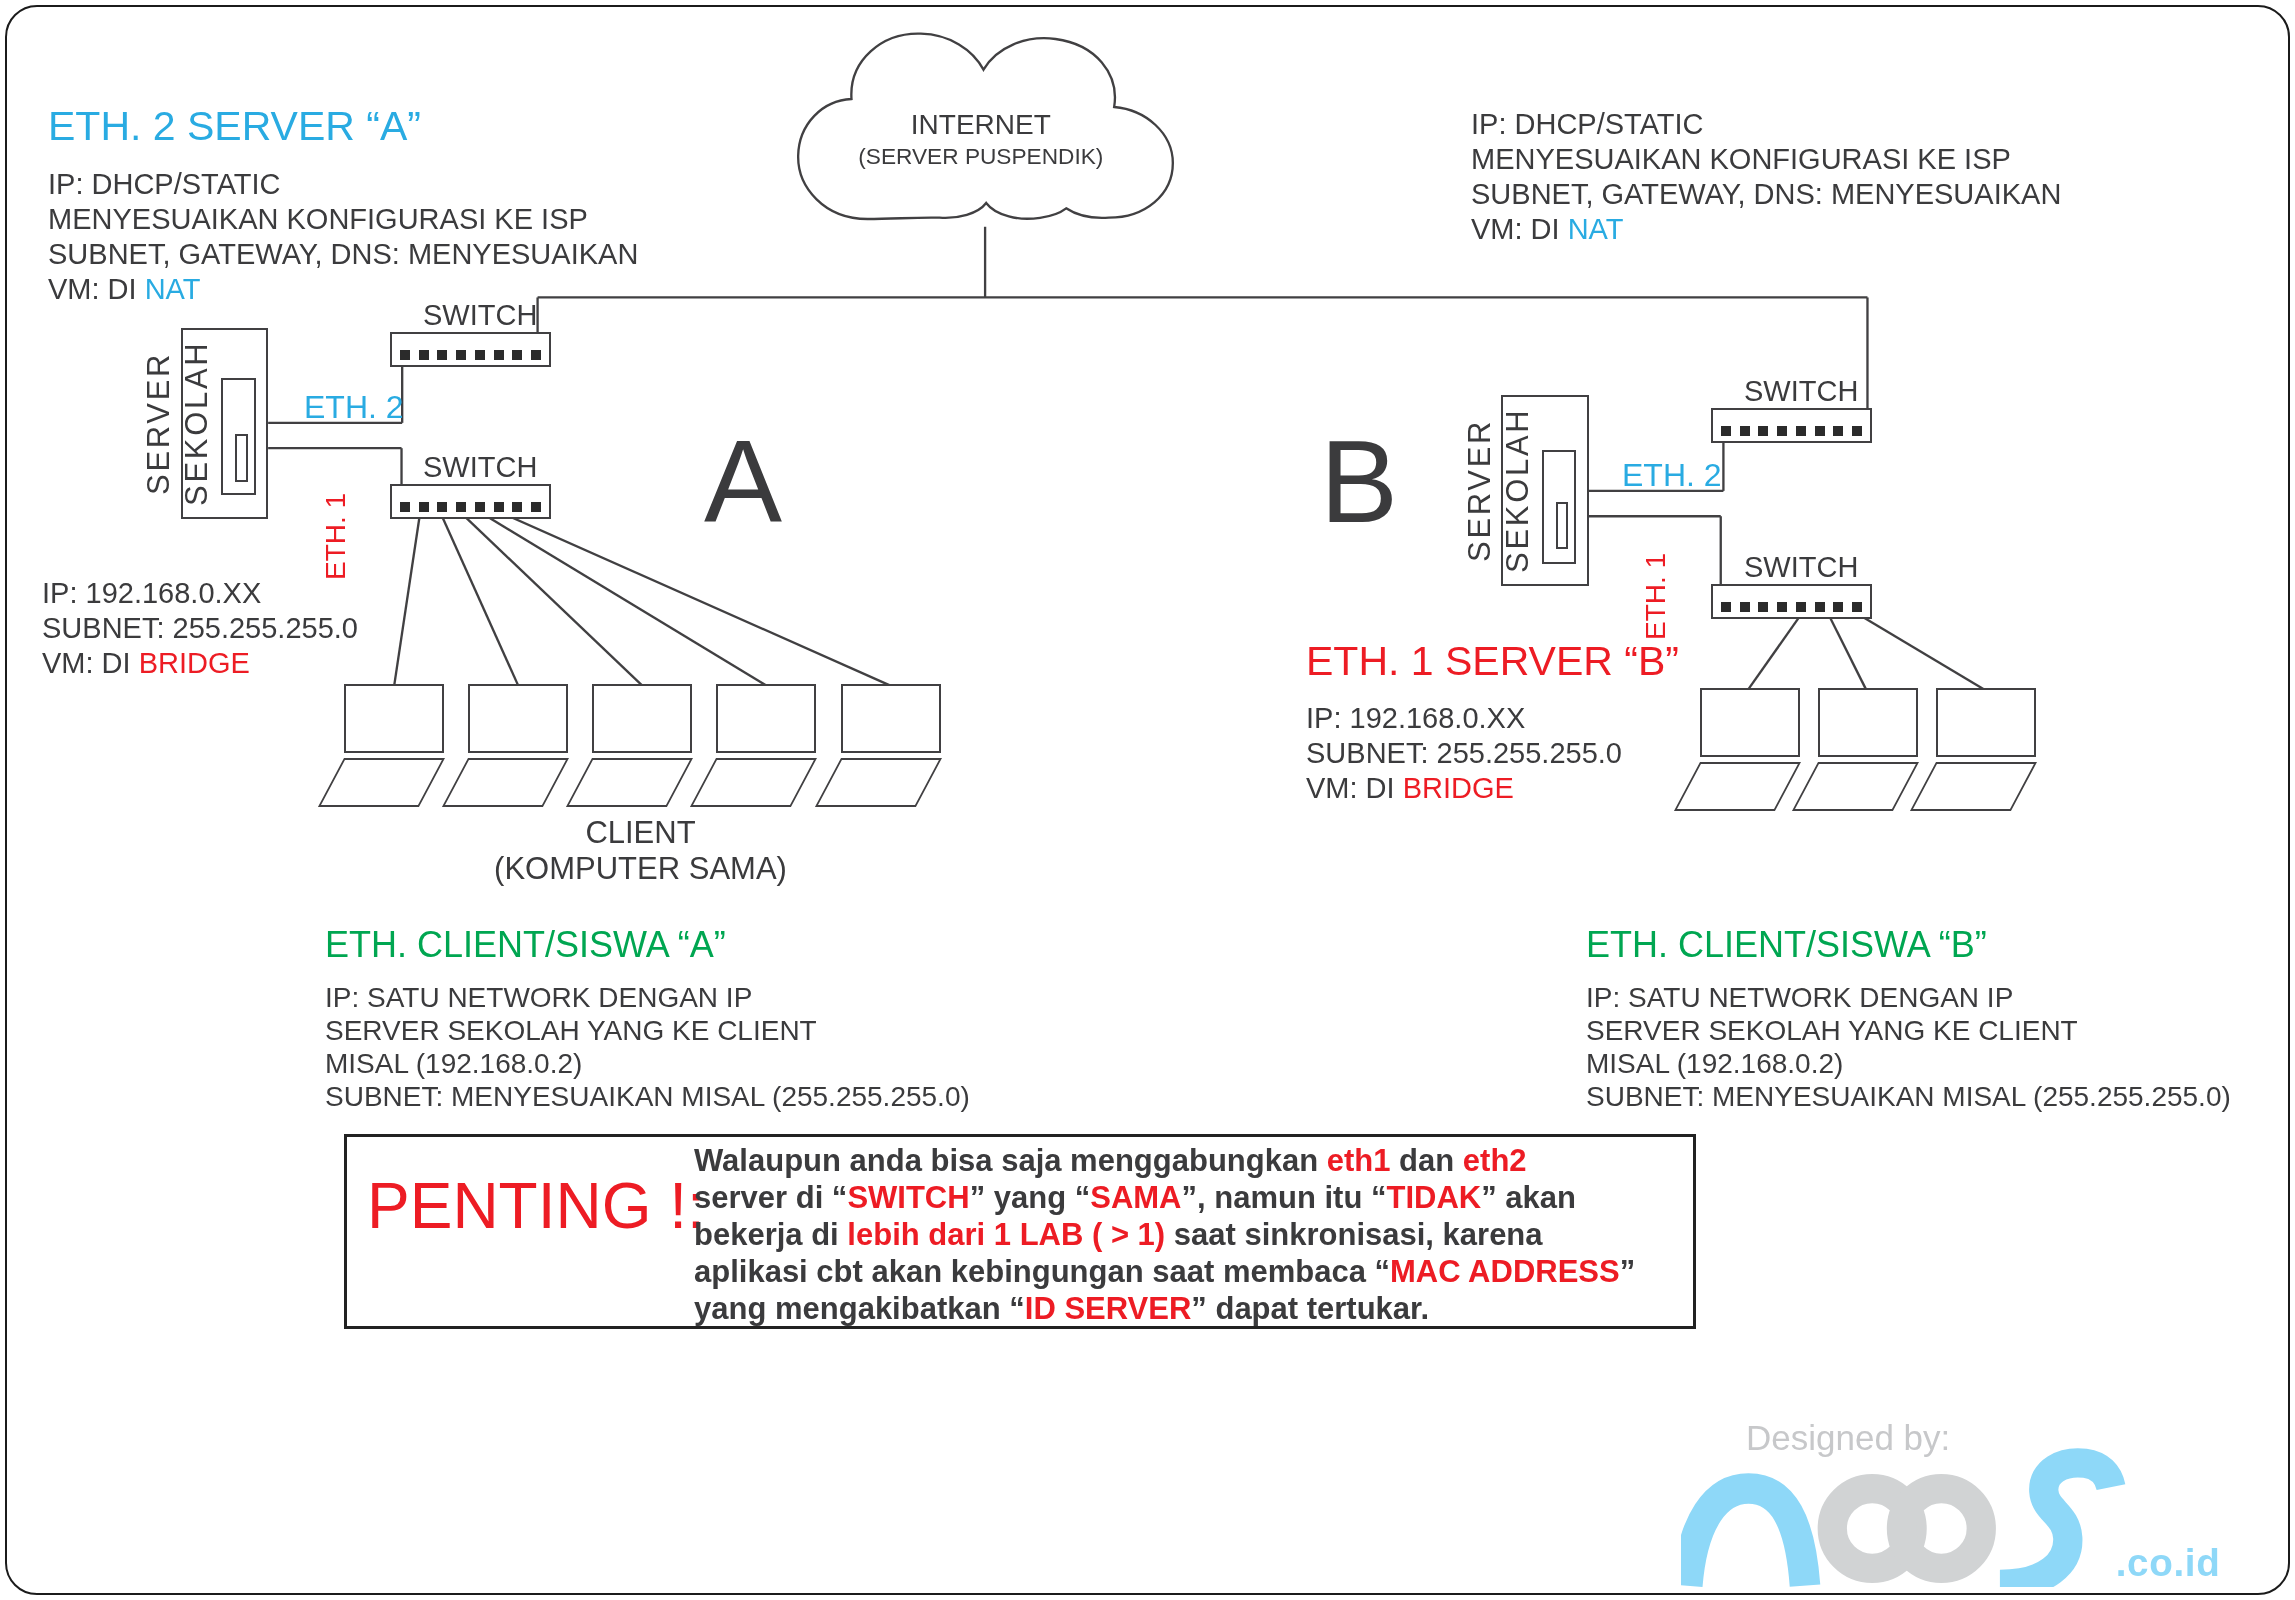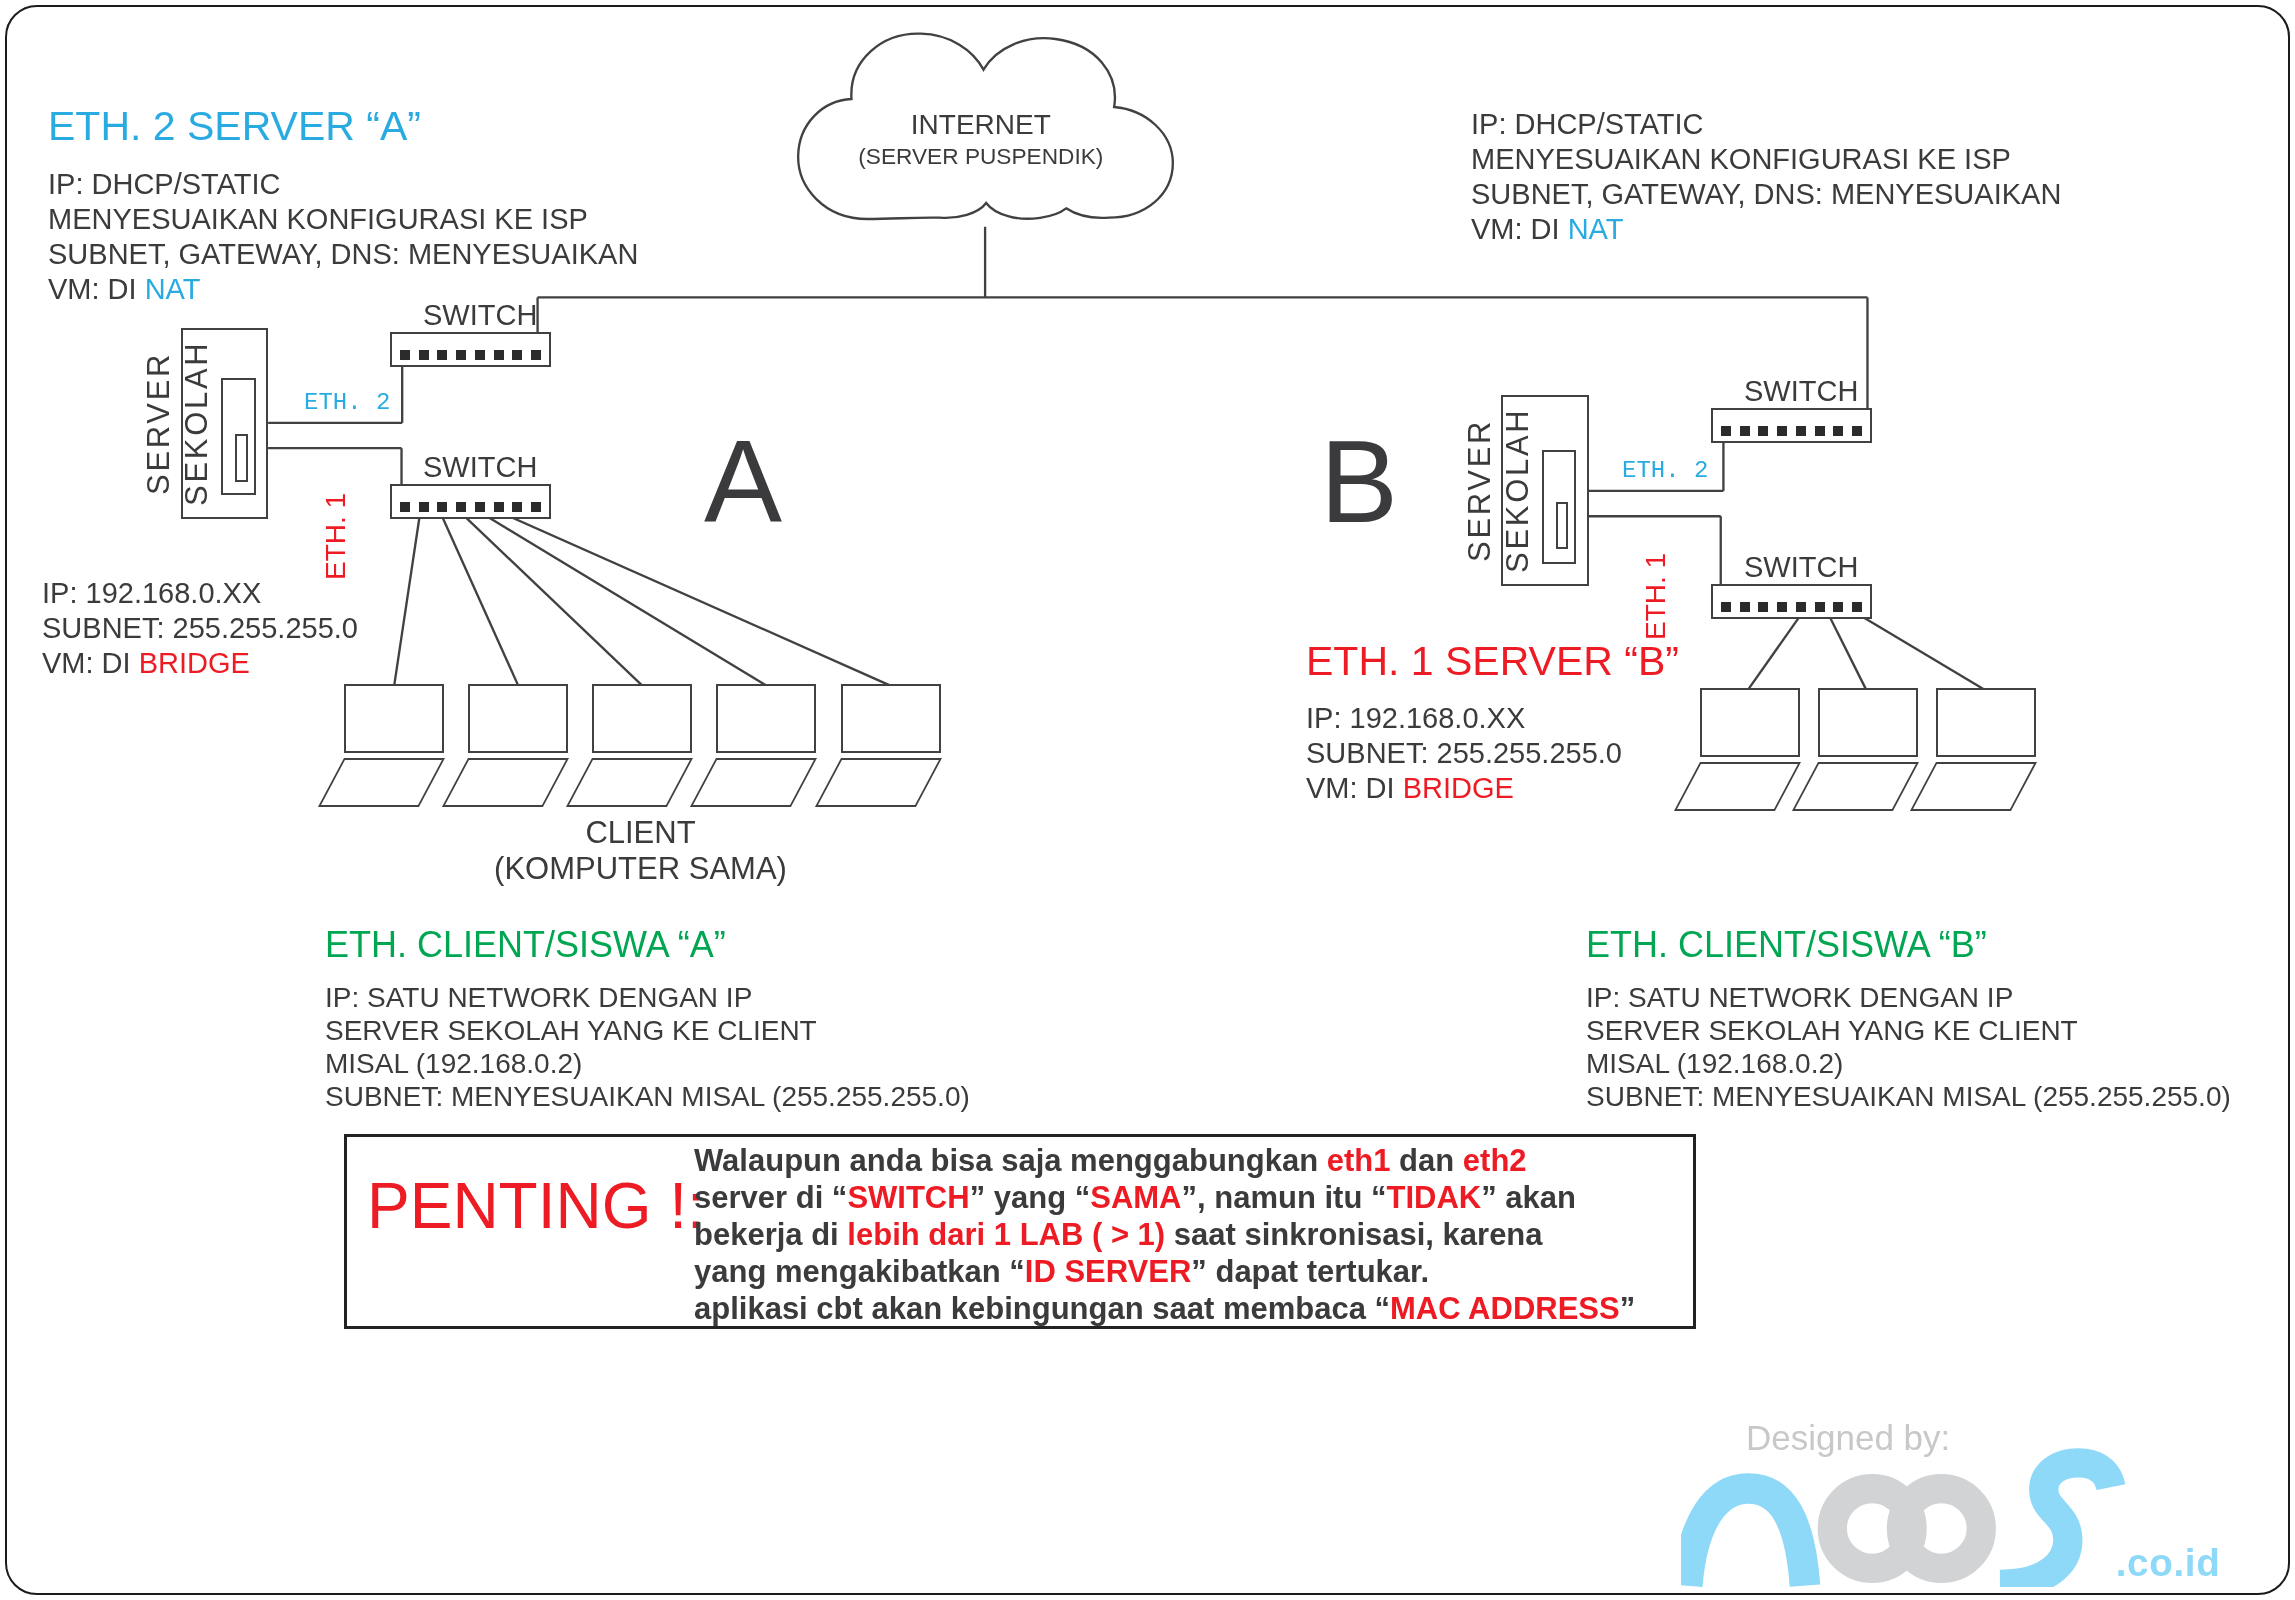--- a/index.html
+++ b/index.html
@@ -27,21 +27,21 @@
   .switch-box{position:absolute;width:161px;height:35px;border:2.7px solid var(--wire);background:#fff;}
   .switch-label{position:absolute;font-size:29px;color:var(--dark);white-space:nowrap;}
   .ports{position:absolute;left:8px;right:8px;top:16px;display:flex;justify-content:space-between;}
   .port{width:10px;height:10px;background:#2B2B2B;display:inline-block;}
   
   .server-box{position:absolute;border:2.7px solid var(--wire);background:#fff;}
   .vtext{position:absolute;writing-mode:vertical-rl;transform:rotate(180deg);
          font-size:31px;color:var(--dark);text-align:center;letter-spacing:2.7px;white-space:nowrap;}
   .vtext-red{position:absolute;writing-mode:vertical-rl;transform:rotate(180deg);
          font-size:28px;color:var(--red);text-align:center;white-space:nowrap;}
-  .eth2-label{position:absolute;font-size:24px;color:var(--cyan);white-space:nowrap;font-family:Liberation Mono, monospace;}
+  .eth2-label{position:absolute;font-size:32px;color:var(--cyan);white-space:nowrap;}
   .zone-letter{position:absolute;font-size:117px;color:var(--dark);}
   
   .laptop{position:absolute;}
   .screen{width:100px;height:69px;border:2.7px solid var(--wire);background:#fff;}
   .kbd{width:101px;height:49px;border:2.7px solid var(--wire);background:#fff;margin-top:4.7px;
        transform:skewX(-28deg);transform-origin:50% 0;}
   .caption{font-size:31px;color:var(--dark);text-align:center;white-space:nowrap;}
   
   .penting-box{position:absolute;left:344px;top:1134px;width:1352px;height:195px;border:3.3px solid #222;}
   .penting-title{position:absolute;left:367px;top:1169px;font-size:64px;color:var(--red);white-space:nowrap;}
@@ -258,22 +258,22 @@
     <div class="body-line">MISAL (192.168.0.2)</div>
     <div class="body-line">SUBNET: MENYESUAIKAN MISAL (255.255.255.0)</div>
   </div>
 
   <div class="penting-box"></div>
   <div class="penting-title">PENTING !:</div>
   <div class="penting-para">
     <div class="pline"><span>Walaupun anda bisa saja menggabungkan </span><span class="red">eth1</span><span> dan </span><span class="red">eth2</span></div>
     <div class="pline"><span>server di “</span><span class="red">SWITCH</span><span>” yang “</span><span class="red">SAMA</span><span>”, namun itu “</span><span class="red">TIDAK</span><span>” akan</span></div>
     <div class="pline"><span>bekerja di </span><span class="red">lebih dari 1 LAB ( &gt; 1)</span><span> saat sinkronisasi, karena</span></div>
+    <div class="pline"><span>aplikasi cbt akan kebingungan saat membaca “</span><span class="red">MAC ADDRESS</span><span>”</span></div>
     <div class="pline"><span>yang mengakibatkan “</span><span class="red">ID SERVER</span><span>” dapat tertukar.</span></div>
-    <div class="pline"><span>aplikasi cbt akan kebingungan saat membaca “</span><span class="red">MAC ADDRESS</span><span>”</span></div>
   </div>
 
 
   <div class="designed-by">Designed by:</div>
   <svg class="abs" style="left:1681px;top:1434px" width="554" height="153" viewBox="0 0 830 230">
     <path d="M 8,228 C 16,130 52,82 100,82 C 152,82 178,132 185,228" fill="none" stroke="#8ED8F8" stroke-width="46"></path>
     <circle cx="286" cy="142" r="60" fill="none" stroke="#D1D3D4" stroke-width="44"></circle>
     <circle cx="390" cy="142" r="60" fill="none" stroke="#D1D3D4" stroke-width="44"></circle>
     <path d="M 478,226 C 548,226 582,194 580,156 C 578,120 546,116 544,86 C 542,56 572,40 606,44 C 628,47 641,60 645,80" fill="none" stroke="#8ED8F8" stroke-width="44"></path>
     <text x="652" y="214" font-size="58" font-weight="bold" fill="#8ED8F8" letter-spacing="1">.co.id</text>

